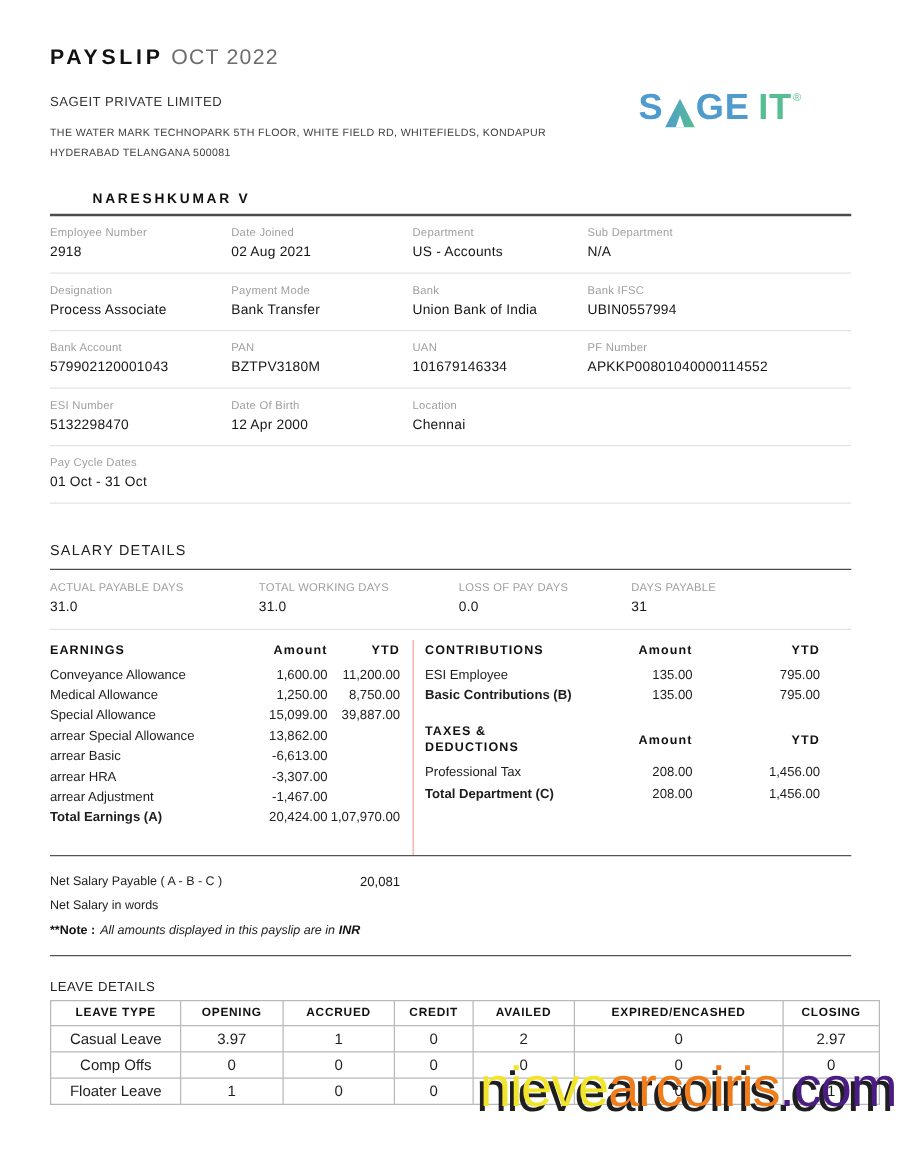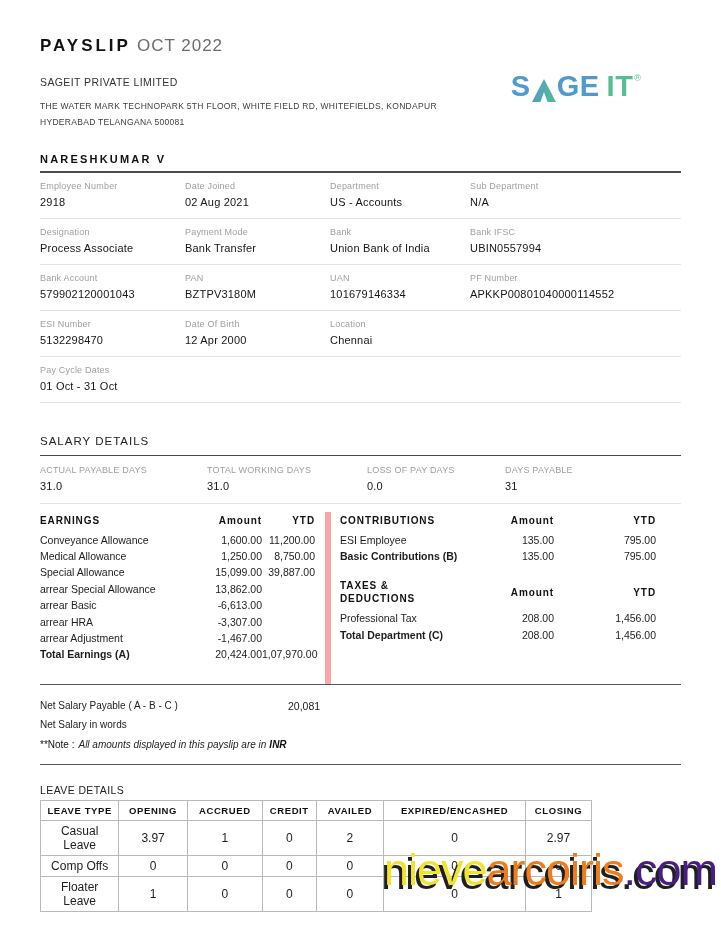--- a/index.html
+++ b/index.html
@@ -23,64 +23,64 @@
 
   
   .logo { position:absolute; top:72px; right:81px; display:flex; align-items:flex-end; line-height:1; }
   .logo-letter { font-size:29px; font-weight:bold; letter-spacing:0.5px; }
   .logo-blue { color:#4f9bce; }
   .logo-green { color:#57bd92; }
   .logo-tri { margin:0 1px -1px 1px; }
   .logo-reg { font-size:9px; color:#57bd92; vertical-align:top; position:relative; top:-18px; left:1px; }
 
   
-  .emp-name { margin-top:23px; font-size:11px; font-weight:bold; letter-spacing:2.2px; color:#111; }
+  .emp-name { margin-top:23px; font-size:11px; font-weight:bold; letter-spacing:2.2px; color:#111;margin-left:34px; }
   .hr-dark { border:none; border-top:2px solid #4b4b4b; margin-top:6px; }
 
   
   .info-row { display:grid; grid-template-columns:145px 145px 140px 211px; padding:8px 0 10px 0; border-bottom:1px solid #e3e3e3; }
   .lbl { font-size:9px; color:#9e9e9e; letter-spacing:0.2px; margin-bottom:5px; }
   .val { font-size:11px; color:#161616; letter-spacing:0.2px; }
 
   
   .section-title { margin-top:32px; font-size:11.5px; color:#222; letter-spacing:1px; }
   .salary-hr { border:none; border-top:1.5px solid #4b4b4b; margin-top:8px; }
   .summary-row { display:grid; grid-template-columns:167px 160px 138px 176px; padding:9px 0 11px 0; border-bottom:1px solid #e3e3e3; }
 
   
   .salary-tables { display:flex; margin-top:8px; min-height:172px; }
-  .stable-left { width:291px; border-right:6px solid #fca5a5; padding-right:10px; }
+  .stable-left { width:291px; border-right:1px solid #fca5a5; padding-right:10px; }
   .stable-right { flex:1; padding-left:9px; }
 
   .egrid { display:grid; grid-template-columns:160px 62px 1fr; align-items:center; }
   .rgrid { display:grid; grid-template-columns:118px 72px 78px; align-items:center; width:268px;gap:24px; }
   .thead { font-weight:bold; font-size:10px; letter-spacing:0.9px; color:#111; padding:3px 0 5px 0; }
   .num { text-align:right; }
   .cell-name { font-size:10.5px; color:#1d1d1d; padding:2.2px 0; }
   .cell-num  { font-size:10.5px; color:#1d1d1d; padding:2.2px 0; text-align:right; }
   .bold { font-weight:bold; }
   .rgap { height:13px; }
 
   
   .net-hr { border:none; border-top:1.5px solid #555; }
   .net-block { padding-top:15px; }
   .net-row { display:grid; grid-template-columns:248px 1fr; margin-bottom:7px; }
   .net-label { font-size:10px; color:#222; }
   .net-value { font-size:10.5px; color:#1a1a1a; }
   .net-words { font-weight:bold; letter-spacing:0.4px; }
 
   .note-line { margin-top:9px; font-size:10px; color:#111; }
-  .note-prefix { font-weight:normal; margin-right:4px; }
+  .note-prefix { font-weight:bold; margin-right:4px; }
   .note-body { font-style:italic; color:#222; }
   .note-cur { font-weight:bold; font-style:italic; margin-left:3px; }
   .note-hr { border:none; border-top:1.5px solid #555; margin-top:14px; }
 
   
   .leave-title { margin-top:19px; font-size:10.5px; color:#222; letter-spacing:0.4px; margin-bottom:4px; }
-  table.leave { border-collapse:collapse; width:552px; }
+  table.leave { border-collapse:collapse; width:664px; }
   table.leave th, table.leave td { border:1px solid #b9b9b9; text-align:center; }
   table.leave th { font-size:9.5px; letter-spacing:0.6px; font-weight:bold; color:#111; padding:4px 2px; }
   table.leave td { font-size:12px; color:#1d1d1d; padding:3px 2px;margin-top:12px; }
 
   
   .watermark {
     position:absolute; top:847px; right:4px; z-index:10;
     font-size:45px; font-weight:normal; letter-spacing:-1px; line-height:1;
     text-shadow:-3px 4px 0 #1f1f1f;
     white-space:nowrap;

